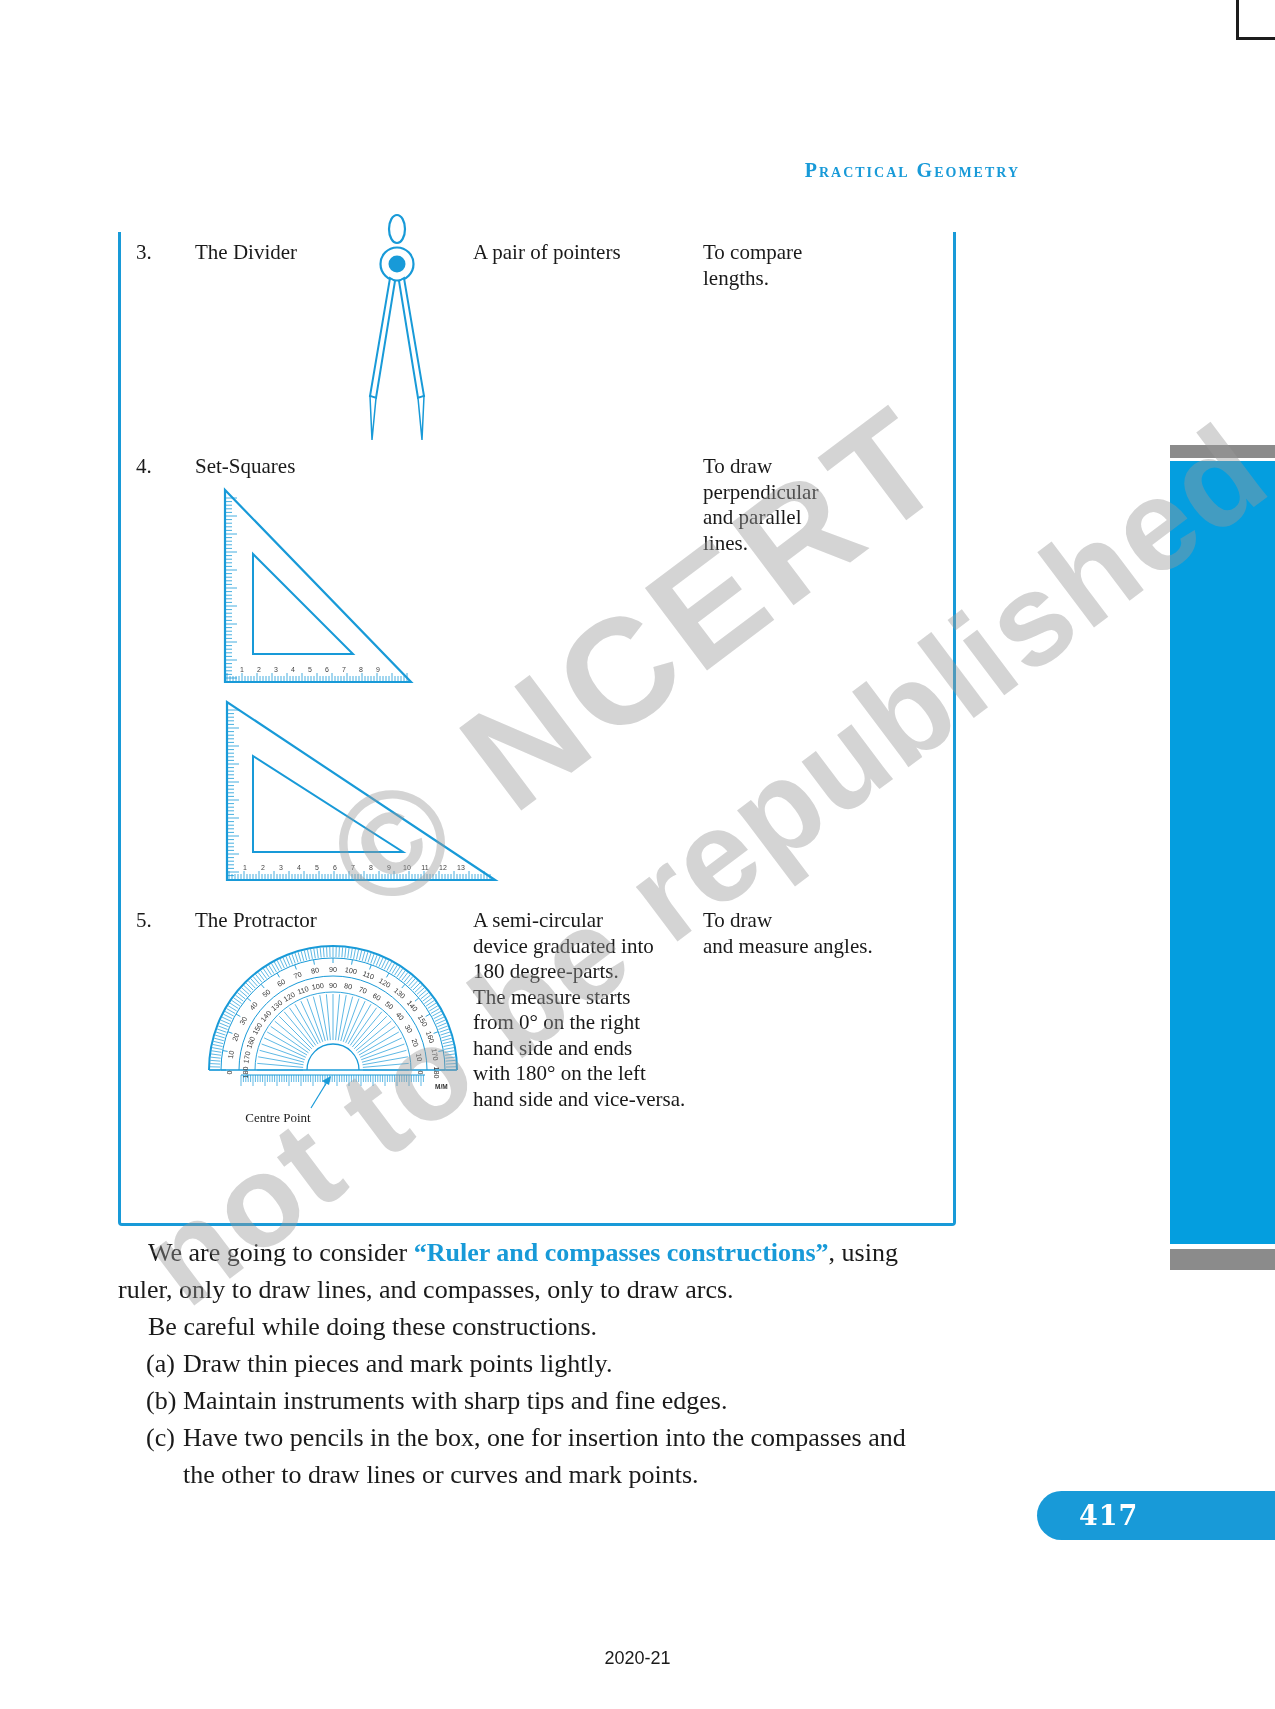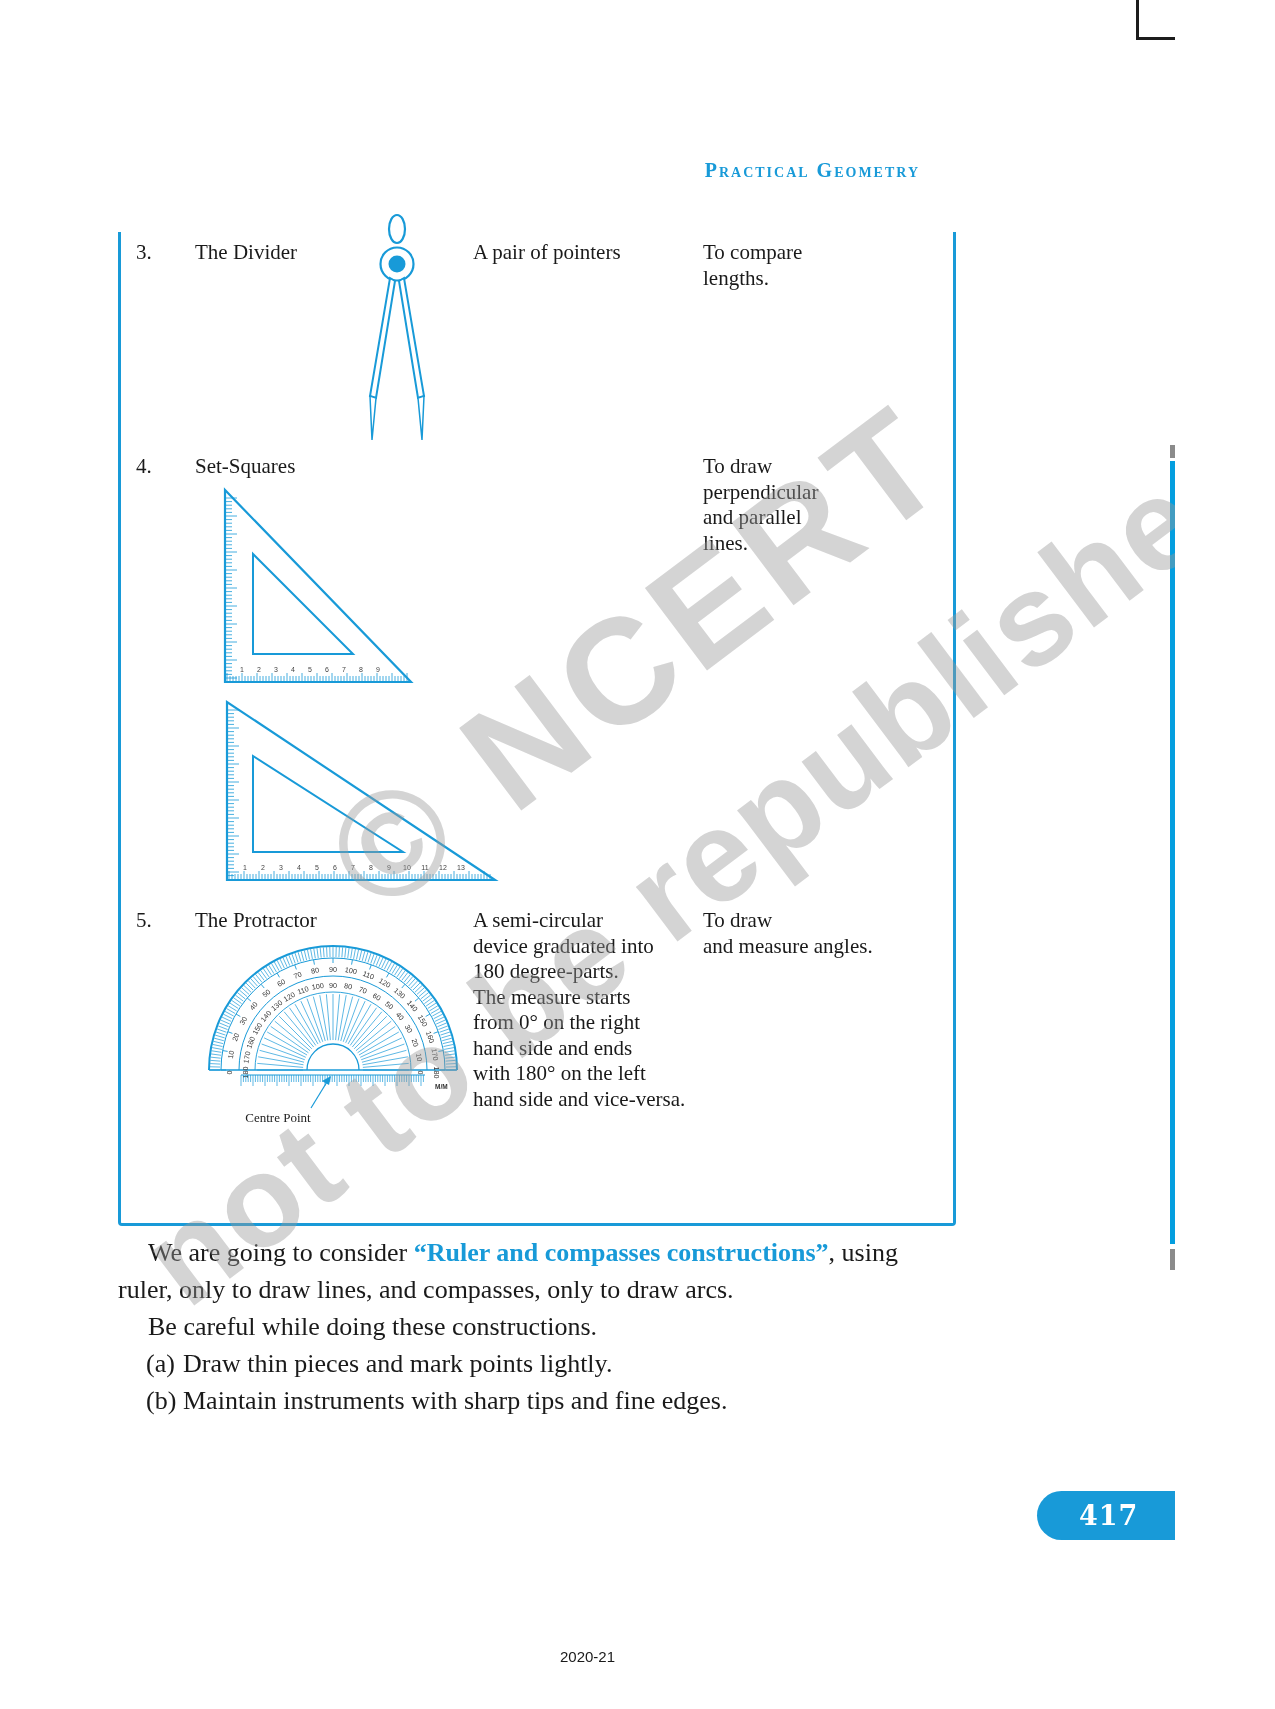--- a/index.html
+++ b/index.html
@@ -1,19 +1,19 @@
 <!DOCTYPE html>
 <html style="--accent: #189ad8; --sidebar: #049edf; --bar-gray: #8b8b8b; --text: #1a1a1a; --wm: #9a9a9a;"><head>
 <meta charset="utf-8">
 <style>
   :root{
     --accent:#189ad8; --sidebar:#049edf; --bar-gray:#8b8b8b; --text:#1a1a1a; --wm:#9a9a9a;
   }
   html,body{margin:0;padding:0;background:#fff;}
-  .page{position:relative;width:1175px;height:1709px;background:#fff;overflow:hidden;
+  .page{position:relative;width:1275px;height:1709px;background:#fff;overflow:hidden;
         font-family:"Liberation Serif",serif;color:var(--text);}
   .corner-mark{position:absolute;top:0;right:0;width:36px;height:37px;
         border-left:3px solid #1c1c1c;border-bottom:3px solid #1c1c1c;}
   .header{position:absolute;top:159px;right:255px;font-variant:small-caps;font-weight:bold;
         font-size:20px;letter-spacing:2px;color:var(--accent);}
   
   .instr-table{position:absolute;left:118px;top:232px;width:832px;height:991px;
         border-left:3px solid var(--accent);border-right:3px solid var(--accent);
         border-bottom:3px solid var(--accent);border-radius:0 0 4px 4px;}
   .cell{position:absolute;font-size:21px;line-height:25.5px;white-space:pre-line;}
@@ -41,21 +41,21 @@
   .bar{position:absolute;left:1170px;width:105px;}
   .bar-gray-top{top:445px;height:13px;background:var(--bar-gray);}
   .bar-blue{top:461px;height:783px;background:var(--sidebar);}
   .bar-gray-bottom{top:1249px;height:21px;background:var(--bar-gray);}
   
   .page-badge{position:absolute;left:1037px;top:1491px;width:238px;height:49px;
         background:var(--accent);border-radius:26px 0 0 26px;color:#fff;font-weight:bold;
         font-size:27px;line-height:49px;padding-left:42px;box-sizing:border-box;
         font-family:"DejaVu Serif",serif;letter-spacing:1px;}
   .footer{position:absolute;left:0;right:0;top:1648px;text-align:center;
-        font-family:"Liberation Sans",sans-serif;font-size:15px;color:#1a1a1a;}
+        font-family:"Liberation Sans",sans-serif;font-size:18px;color:#1a1a1a;}
   
   .wm{position:absolute;font-family:"Liberation Sans",sans-serif;color:var(--wm);opacity:.42;
         z-index:6;pointer-events:none;white-space:nowrap;font-weight:bold;}
   .wm1{left:348px;top:790px;font-size:150px;transform:rotate(-37deg);transform-origin:0 50%;letter-spacing:8px;}
   .wm2{left:160px;top:1200px;font-size:130px;transform:rotate(-37deg);transform-origin:0 50%;letter-spacing:2px;}
 </style>
 </head>
 <body>
 
 <div class="page">
@@ -684,20 +684,22 @@
       </svg>
   </div>
 
   <div class="content">
     <p><span>We are going to consider </span><span class="blue-bold">“Ruler and compasses constructions”</span><span>, using
 ruler, only to draw lines, and compasses, only to draw arcs.</span></p>
     <p>Be careful while doing these constructions.</p>
     <div class="tips">
       <div class="tip"><span class="tip-label">(a)</span><span class="tip-text">Draw thin pieces and mark points lightly.</span></div>
       <div class="tip"><span class="tip-label">(b)</span><span class="tip-text">Maintain instruments with sharp tips and fine edges.</span></div>
+      <div class="tip"><span class="tip-label">(c)</span><span class="tip-text">Have two pencils in the box, one for insertion into the compasses and
+the other to draw lines or curves and mark points.</span></div>
     </div>
   </div>
 
   <div class="bar bar-gray-top"></div>
   <div class="bar bar-blue"></div>
   <div class="bar bar-gray-bottom"></div>
 
   <div class="page-badge">417</div>
   <div class="footer">2020-21</div>
 

